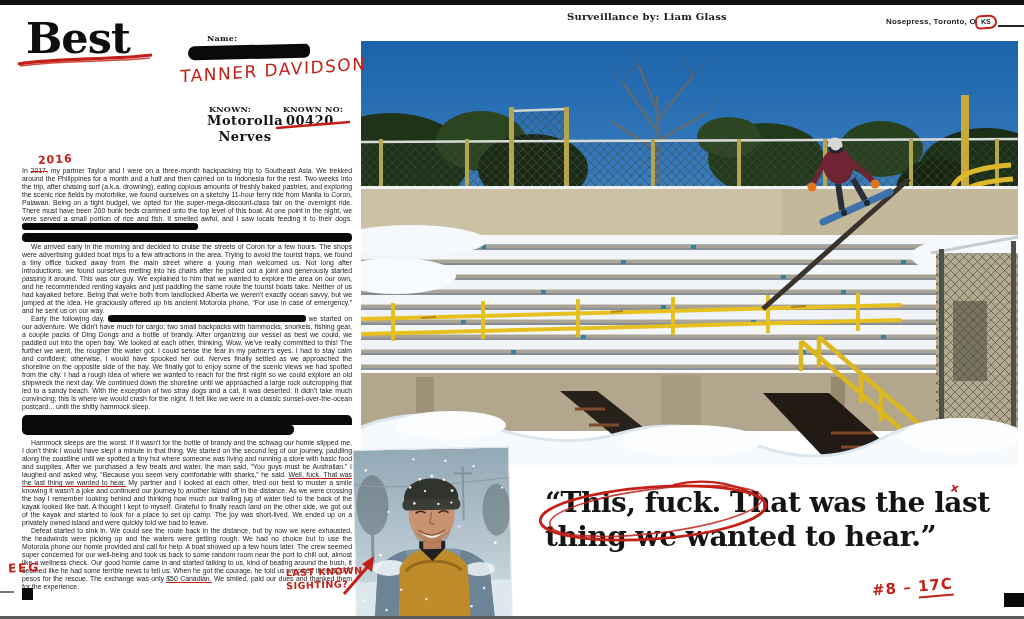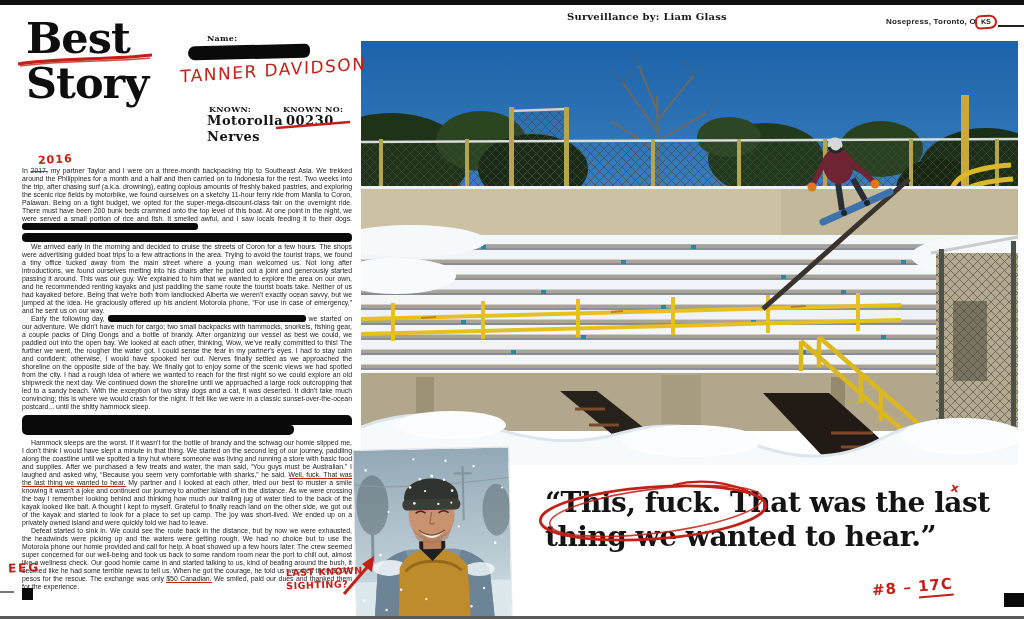--- a/index.html
+++ b/index.html
@@ -16,21 +16,21 @@
   .badge-line{position:absolute;left:998px;top:25px;width:26px;height:2px;background:#222;}
   
   .masthead{position:absolute;left:26px;top:16px;font-family:"DejaVu Serif",serif;font-weight:700;
             font-size:43px;line-height:45px;color:#0e0e0e;letter-spacing:-1px;}
   .anno-svg{position:absolute;pointer-events:none;}
   
   .flabel{position:absolute;font-family:"DejaVu Serif",serif;font-weight:700;font-size:8px;color:#131313;letter-spacing:.3px;}
   .name-redact{position:absolute;left:188px;top:45px;width:122px;height:14px;background:#0a0a0a;border-radius:7px 5px 6px 7px;transform:rotate(-1.2deg);}
   .hand{color:#c32017;font-family:"DejaVu Sans",sans-serif;}
   .name-hand{position:absolute;left:180px;top:60px;font-size:17px;letter-spacing:1.5px;transform:rotate(-4deg) skewX(-4deg);white-space:nowrap;}
-  .case-val{position:absolute;font-family:"DejaVu Serif",serif;font-weight:700;font-size:13px;line-height:16px;letter-spacing:.5px;color:#131313;}
+  .case-val{position:absolute;font-family:"DejaVu Serif",serif;font-weight:700;font-size:13px;line-height:16px;letter-spacing:.5px;color:#131313;text-align:center;}
   .year-hand{position:absolute;left:38px;top:153px;font-size:11px;font-weight:700;letter-spacing:1px;transform:rotate(-3deg);}
   
   .article{position:absolute;left:22px;top:167px;width:330px;font-size:6.9px;line-height:8px;
            text-align:justify;color:#222;}
   .article p{margin:0;}
   .article p.ind{text-indent:9px;}
   .strike-red{text-decoration:line-through;text-decoration-color:#c32017;}
   .u-red{border-bottom:1.4px solid #c32017;}
   .redact-inline{display:inline-block;height:7px;background:#0a0a0a;border-radius:3px;vertical-align:-1px;}
   .r1{width:176px;}
@@ -238,37 +238,36 @@
         <path d="M0,386 Q60,362 130,386 T260,392 T390,402 T520,398 T657,388" stroke="#dce6ee" stroke-width="3" fill="none"></path>
         <ellipse cx="90" cy="384" rx="55" ry="14" fill="#fbfdfe"></ellipse>
         <ellipse cx="330" cy="400" rx="70" ry="16" fill="#fbfdfe"></ellipse>
         <ellipse cx="600" cy="395" rx="60" ry="18" fill="#fbfdfe"></ellipse>
       </g>
     </svg>
   </div>
 
   <div class="masthead">
     <div>Best</div>
-    <div>Story</div>
   </div>
   <svg class="anno-svg" style="left:14px;top:50px;" width="145" height="20">
     <path d="M4,14 C45,8 95,10 138,5" stroke="#c32017" stroke-width="3.2" fill="none"></path>
     <path d="M6,16 C50,10 100,12 136,8" stroke="#c32017" stroke-width="1.6" fill="none" opacity=".8"></path>
   </svg>
 
   <div class="flabel" style="left:207px;top:33px;">Name:</div>
   <div class="name-redact"></div>
   <div class="hand name-hand">TANNER DAVIDSON</div>
   <div class="flabel" style="left:209px;top:104px;">KNOWN:</div>
   <div class="case-val" style="left:207px;top:113px;">
     <div>Motorolla</div>
     <div>Nerves</div>
   </div>
   <div class="flabel" style="left:283px;top:104px;">KNOWN NO:</div>
-  <div class="case-val" style="left:286px;top:113px;">00230</div>
+  <div class="case-val" style="left:286px;top:113px;">00420</div>
   <svg class="anno-svg" style="left:274px;top:117px;" width="80" height="14">
     <path d="M2,11 L76,5" stroke="#c32017" stroke-width="2.6" fill="none"></path>
   </svg>
 
   <div class="hand year-hand">2016</div>
 
   <div class="article">
     <p><span>In </span><span class="strike-red">2017,</span><span> my partner Taylor and I were on a three-month backpacking trip to Southeast Asia. We trekked around the Philippines for a month and a half and then carried on to Indonesia for the rest. Two weeks into the trip, after chasing surf (a.k.a. drowning), eating copious amounts of freshly baked pastries, and exploring the scenic rice fields by motorbike, we found ourselves on a sketchy 11-hour ferry ride from Manila to Coron, Palawan. Being on a tight budget, we opted for the super-mega-discount-class fair on the overnight ride. There must have been 200 bunk beds crammed onto the top level of this boat. At one point in the night, we were served a small portion of rice and fish. It smelled awful, and I saw locals feeding it to their dogs. </span><span class="redact-inline r1"></span></p>
     <div class="redact-block rb-full"></div>
     <p class="ind">We arrived early in the morning and decided to cruise the streets of Coron for a few hours. The shops were advertising guided boat trips to a few attractions in the area. Trying to avoid the tourist traps, we found a tiny office tucked away from the main street where a young man welcomed us. Not long after introductions, we found ourselves melting into his chairs after he pulled out a joint and generously started passing it around. This was our guy. We explained to him that we wanted to explore the area on our own, and he recommended renting kayaks and just paddling the same route the tourist boats take. Neither of us had kayaked before. Being that we're both from landlocked Alberta we weren't exactly ocean savvy, but we jumped at the idea. He graciously offered up his ancient Motorola phone, “For use in case of emergency,” and he sent us on our way.</p>

